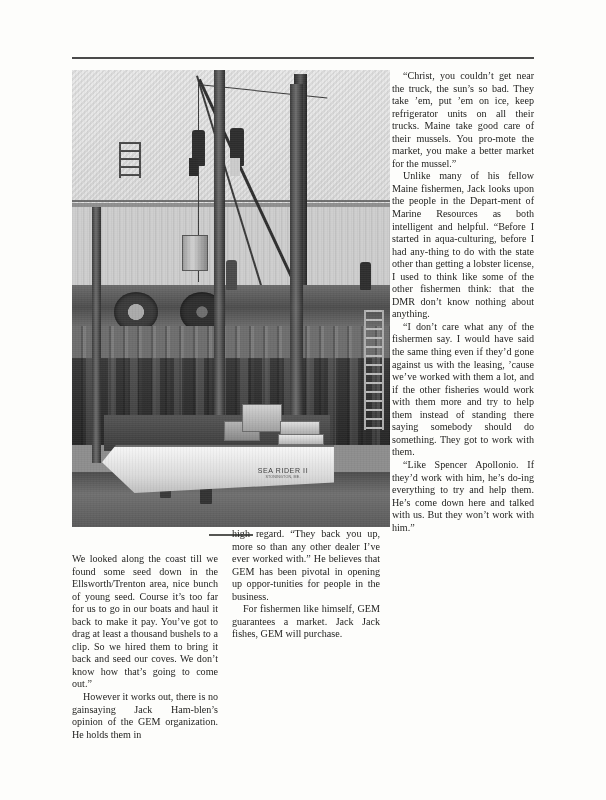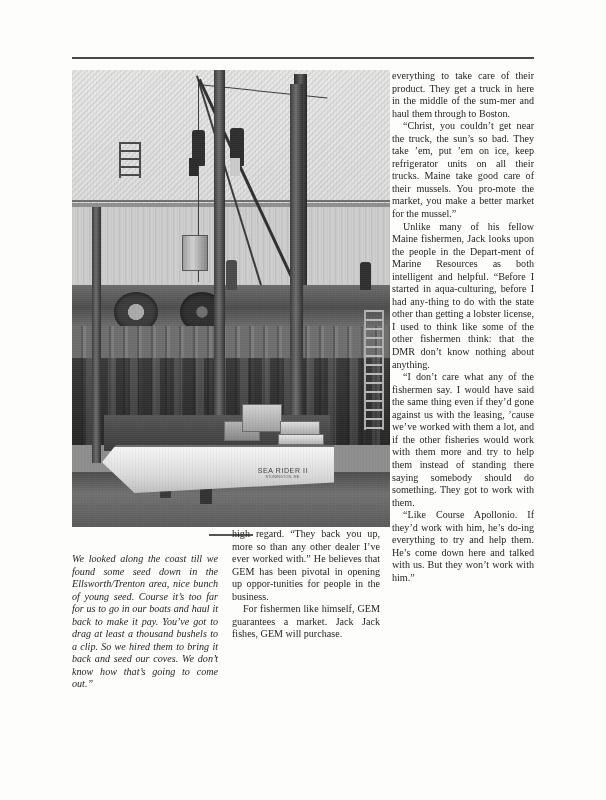--- a/index.html
+++ b/index.html
@@ -252,21 +252,21 @@
     font-size: 10.1px;
     line-height: 12.55px;
     text-align: justify;
     text-justify: inter-word;
     hyphens: manual;
     color: #242422;
   }
   .col p { margin: 0; text-indent: 11px; }
   .col p.first { text-indent: 0; }
   .col-right  { left: 392px; top: 70px;  width: 142px; }
-  .col-left   { left: 72px;  top: 553px; width: 146px; font-style: italic; }
+  .col-left   { left: 72px;  top: 553px; width: 146px; }
   .col-middle { left: 232px; top: 528px; width: 148px; }
   
   .folio {
     position: absolute;
     left: 0; right: 0; top: 767px;
     text-align: center;
     font-size: 10px;
     color: #3a3a38;
     letter-spacing: .5px;
   }
@@ -312,29 +312,29 @@
       <div class="person p-boat1"></div>
       <div class="person p-boat2"></div>
       <div class="hull"></div>
       <div class="boat-name">SEA RIDER II<span class="boat-port">STONINGTON, ME.</span></div>
       <div class="photo-grain"></div>
     </div>
     <div class="caption-rule"></div>
   </div>
 
   <div class="col col-right">
-    <p class="first">everything to take care of their product. They get a truck in here in the middle of the sum-mer and haul them through to Boston.</p>
     <p>“Christ, you couldn’t get near the truck, the sun’s so bad. They take ’em, put ’em on ice, keep refrigerator units on all their trucks. Maine take good care of their mussels. You pro-mote the market, you make a better market for the mussel.”</p>
     <p>Unlike many of his fellow Maine fishermen, Jack looks upon the people in the Depart-ment of Marine Resources as both intelligent and helpful. “Before I started in aqua-culturing, before I had any-thing to do with the state other than getting a lobster license, I used to think like some of the other fishermen think: that the DMR don’t know nothing about anything.</p>
     <p>“I don’t care what any of the fishermen say. I would have said the same thing even if they’d gone against us with the leasing, ’cause we’ve worked with them a lot, and if the other fisheries would work with them more and try to help them instead of standing there saying somebody should do something. They got to work with them.</p>
-    <p>“Like Course Apollonio. If they’d work with him, he’s do-ing everything to try and help them. He’s come down here and talked with us. But they won’t work with him.”</p>
+    <p>“Like Spencer Apollonio. If they’d work with him, he’s do-ing everything to try and help them. He’s come down here and talked with us. But they won’t work with him.”</p>
   </div>
 
   <div class="col col-left">
     <p class="first">We looked along the coast till we found some seed down in the Ellsworth/Trenton area, nice bunch of young seed. Course it’s too far for us to go in our boats and haul it back to make it pay. You’ve got to drag at least a thousand bushels to a clip. So we hired them to bring it back and seed our coves. We don’t know how that’s going to come out.”</p>
+    <p>However it works out, there is no gainsaying Jack Ham-blen’s opinion of the GEM organization. He holds them in</p>
   </div>
 
   <div class="col col-middle">
     <p class="first">high regard. “They back you up, more so than any other dealer I’ve ever worked with.” He believes that GEM has been pivotal in opening up oppor-tunities for people in the business.</p>
     <p>For fishermen like himself, GEM guarantees a market. Jack Jack fishes, GEM will purchase.</p>
   </div>
 
 
 </div>
 

